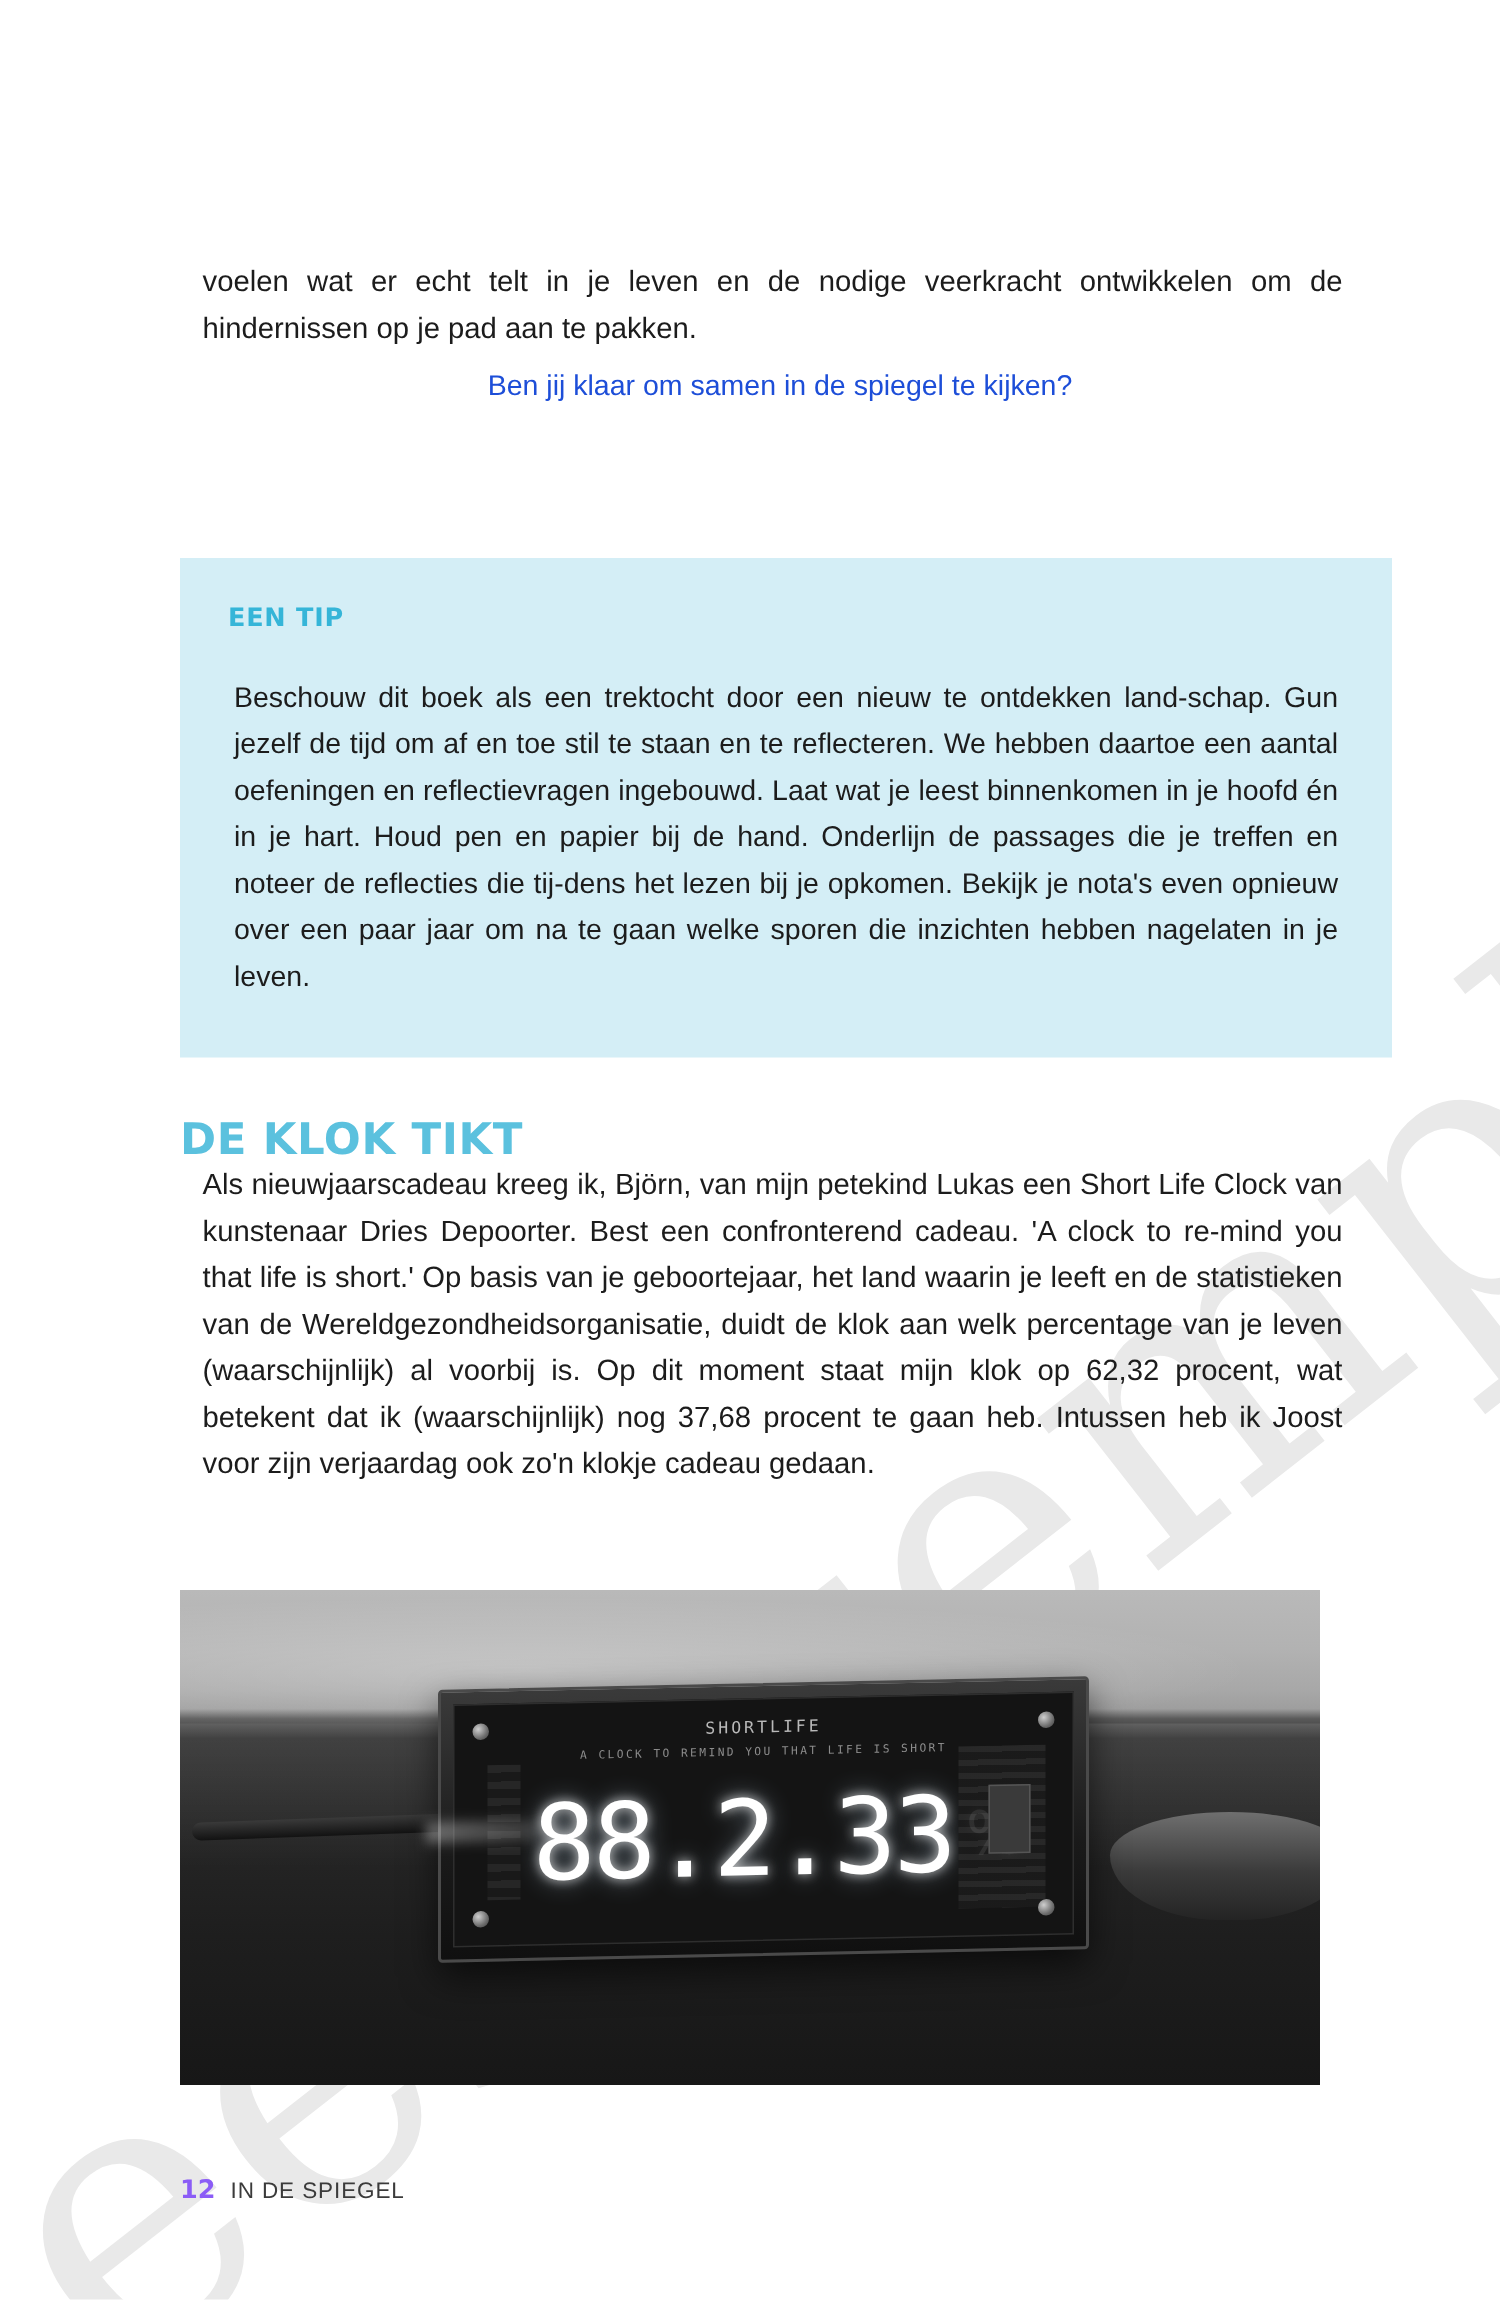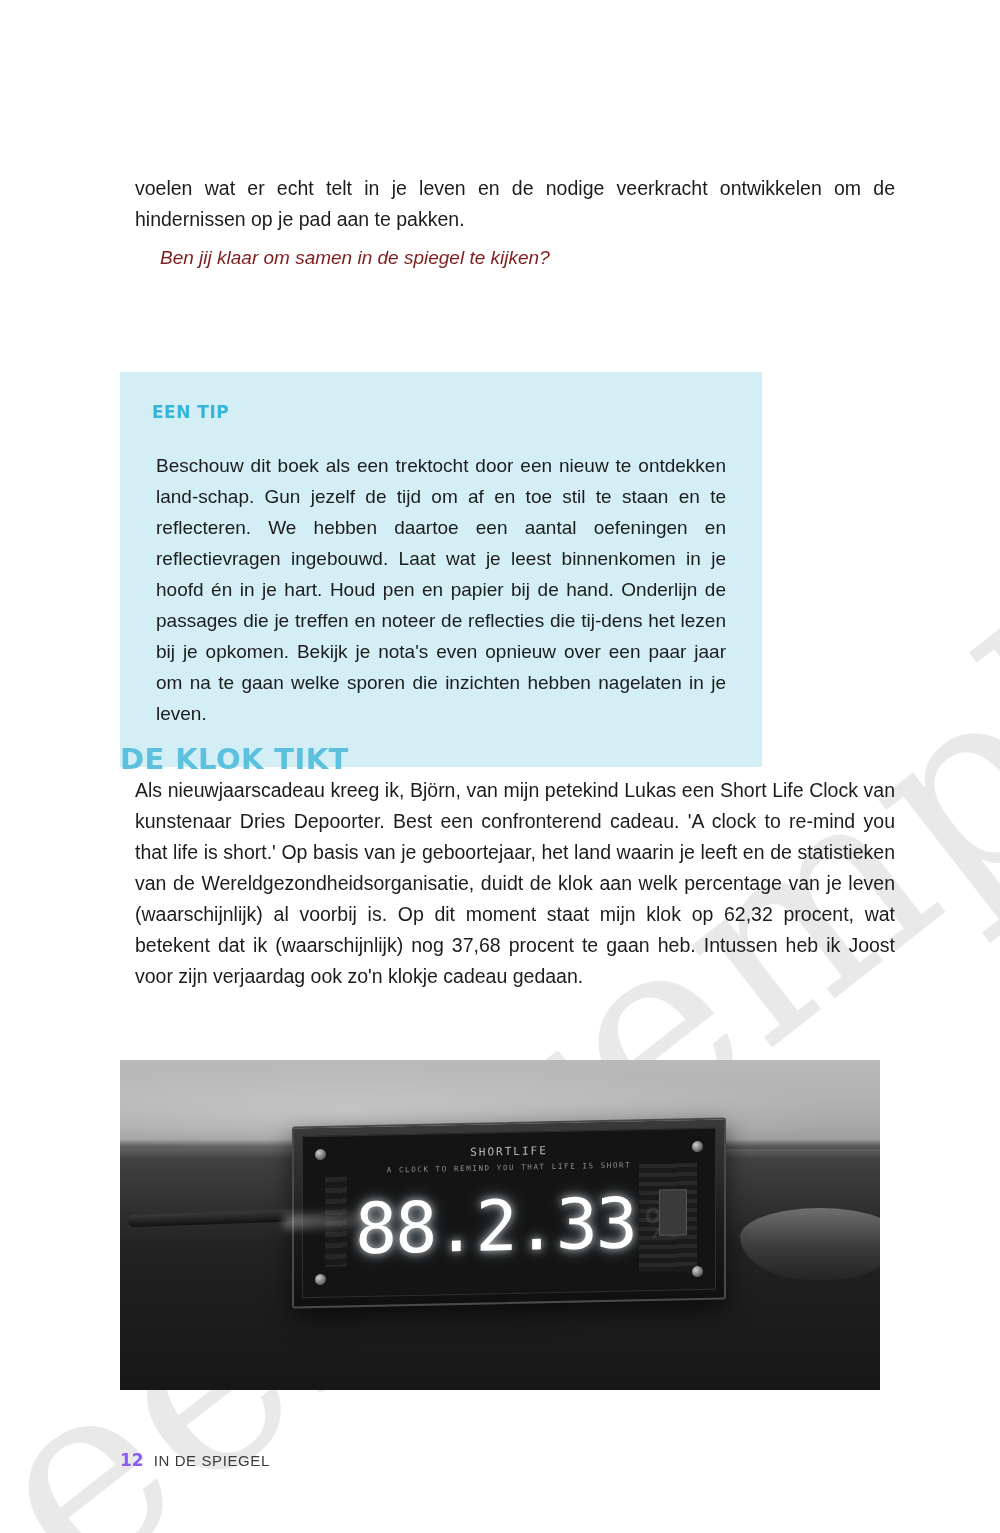--- a/index.html
+++ b/index.html
@@ -69,36 +69,36 @@
   }
 
   .quote-block {
     position: absolute;
     left: 40px;
     top: 243px;
     width: 720px;
   }
   .quote-line {
     font-size: 19px;
-    font-style: italic;
     line-height: 30px;
-    color: #7f1d1d;
+    color: #1d4ed8;
+    text-align: center;
   }
   .quote-attrib {
     font-size: 19px;
     line-height: 30px;
     color: #6ec4dd;
   }
 
   
   .tip-box {
     position: absolute;
     left: 0;
     top: 372px;
-    width: 642px;
+    width: 808px;
     background: #d4eef6;
     box-sizing: border-box;
     padding: 30px 32px 34px 32px;
   }
   .tip-title {
     font-family: "DejaVu Sans", sans-serif;
     font-size: 17px;
     font-weight: 700;
     letter-spacing: 0.5px;
     color: #35b5d8;

